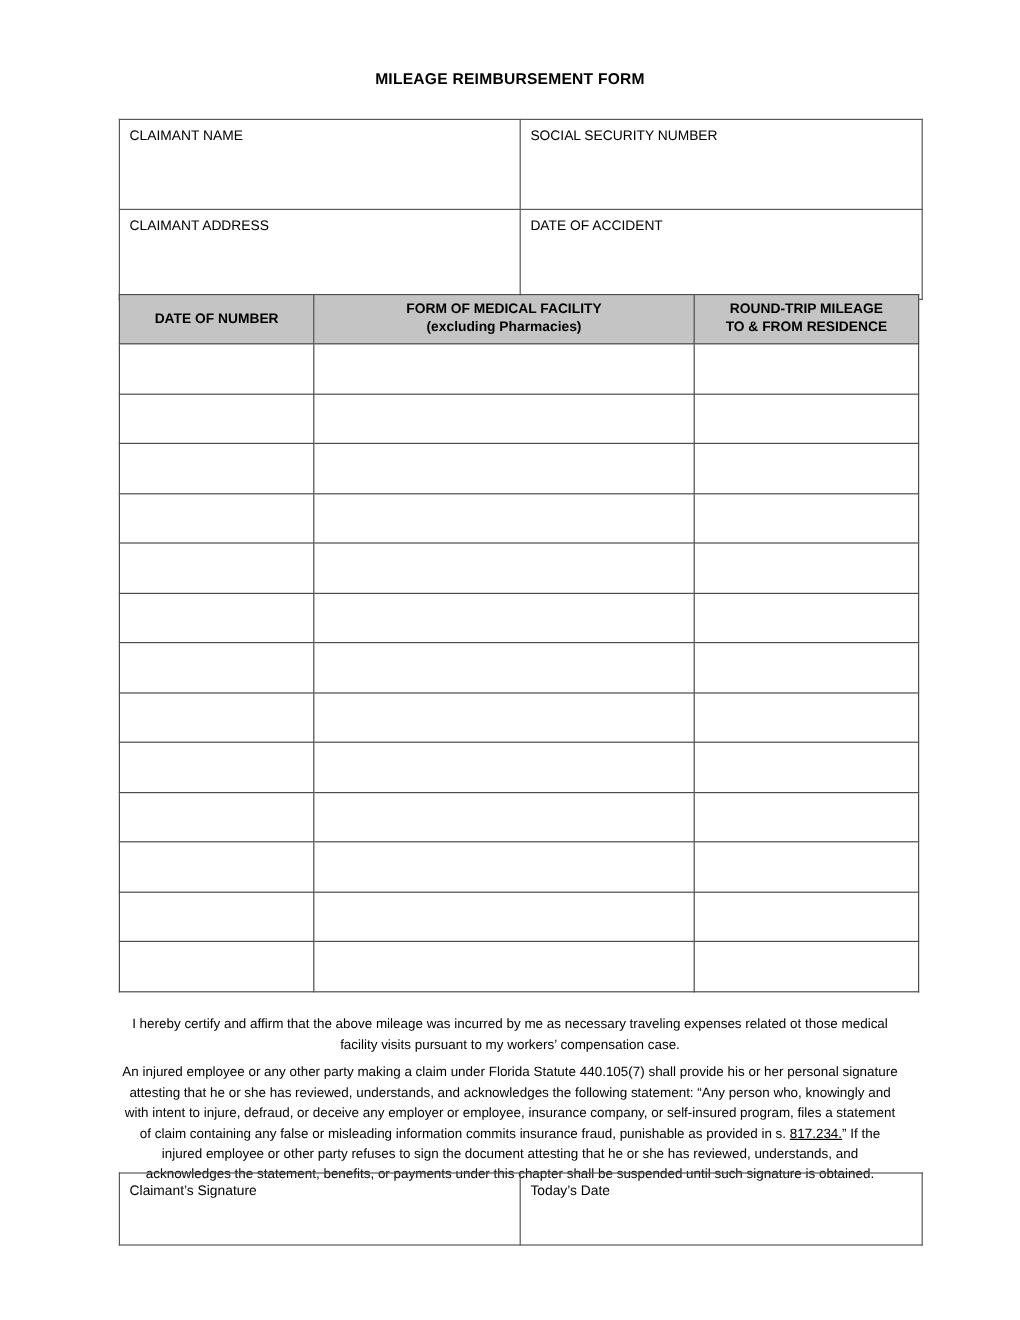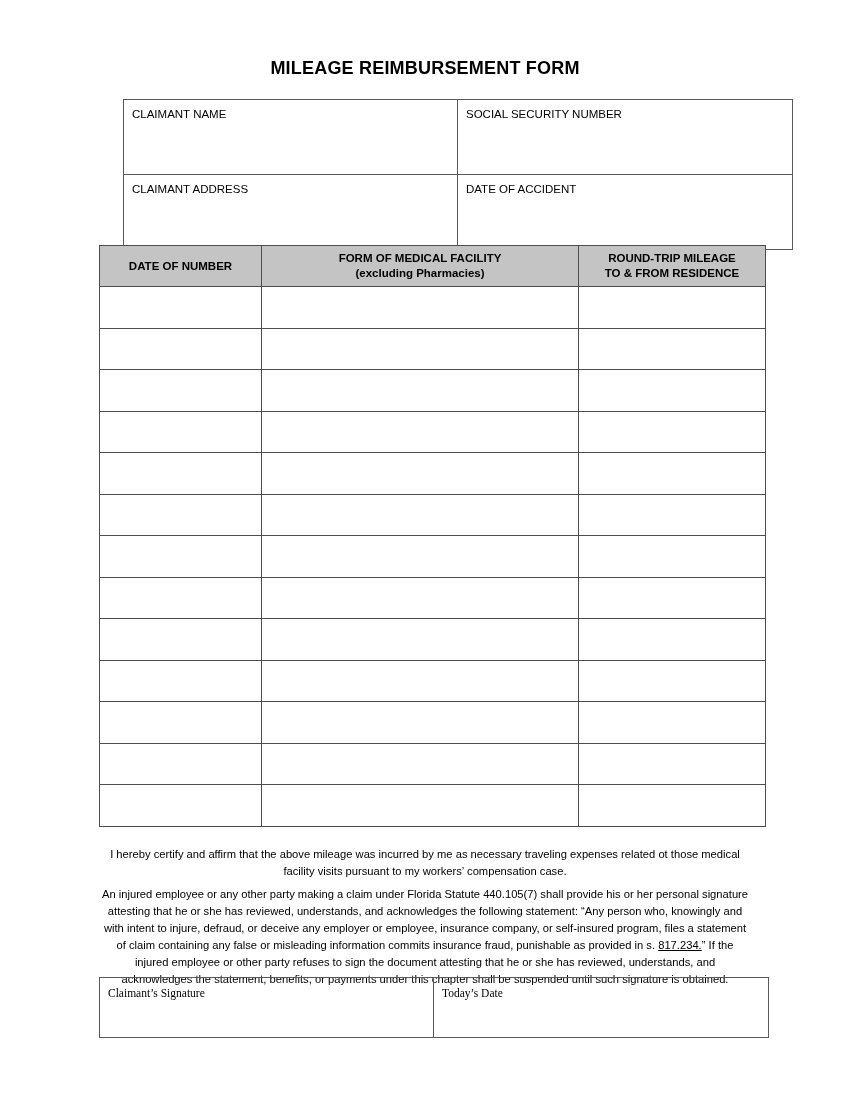--- a/index.html
+++ b/index.html
@@ -22,34 +22,33 @@
     width: 850px;
     height: 1100px;
     background: #ffffff;
   }
   .form-title {
     position: absolute;
     left: 0;
     top: 58px;
     width: 850px;
     text-align: center;
-    font-size: 18px;
+    font-size: 13px;
     font-weight: bold;
     letter-spacing: 0.2px;
   }
 
   
   .claimant-table {
     position: absolute;
     left: 99px;
     top: 99px;
     width: 651px;
     border-collapse: collapse;
     table-layout: fixed;
-    margin-left: 24px;
   }
   .claimant-table td {
     border: 1.5px solid #595959;
     height: 66px;
     vertical-align: top;
     padding: 8px 0 0 8px;
     font-size: 11.5px;
     font-weight: normal;
     line-height: 1.2;
   }
@@ -108,21 +107,20 @@
     border-collapse: collapse;
     table-layout: fixed;
   }
   .sign-table td {
     border: 1.5px solid #595959;
     height: 50px;
     vertical-align: top;
     padding: 9px 0 0 8px;
     font-size: 11.5px;
     line-height: 1.2;
-    font-family: Liberation Serif, serif;
   }
 </style>
 </head>
 <body>
 
 <div class="page">
 
   <div class="form-title">MILEAGE REIMBURSEMENT FORM</div>
 
   <table class="claimant-table">

